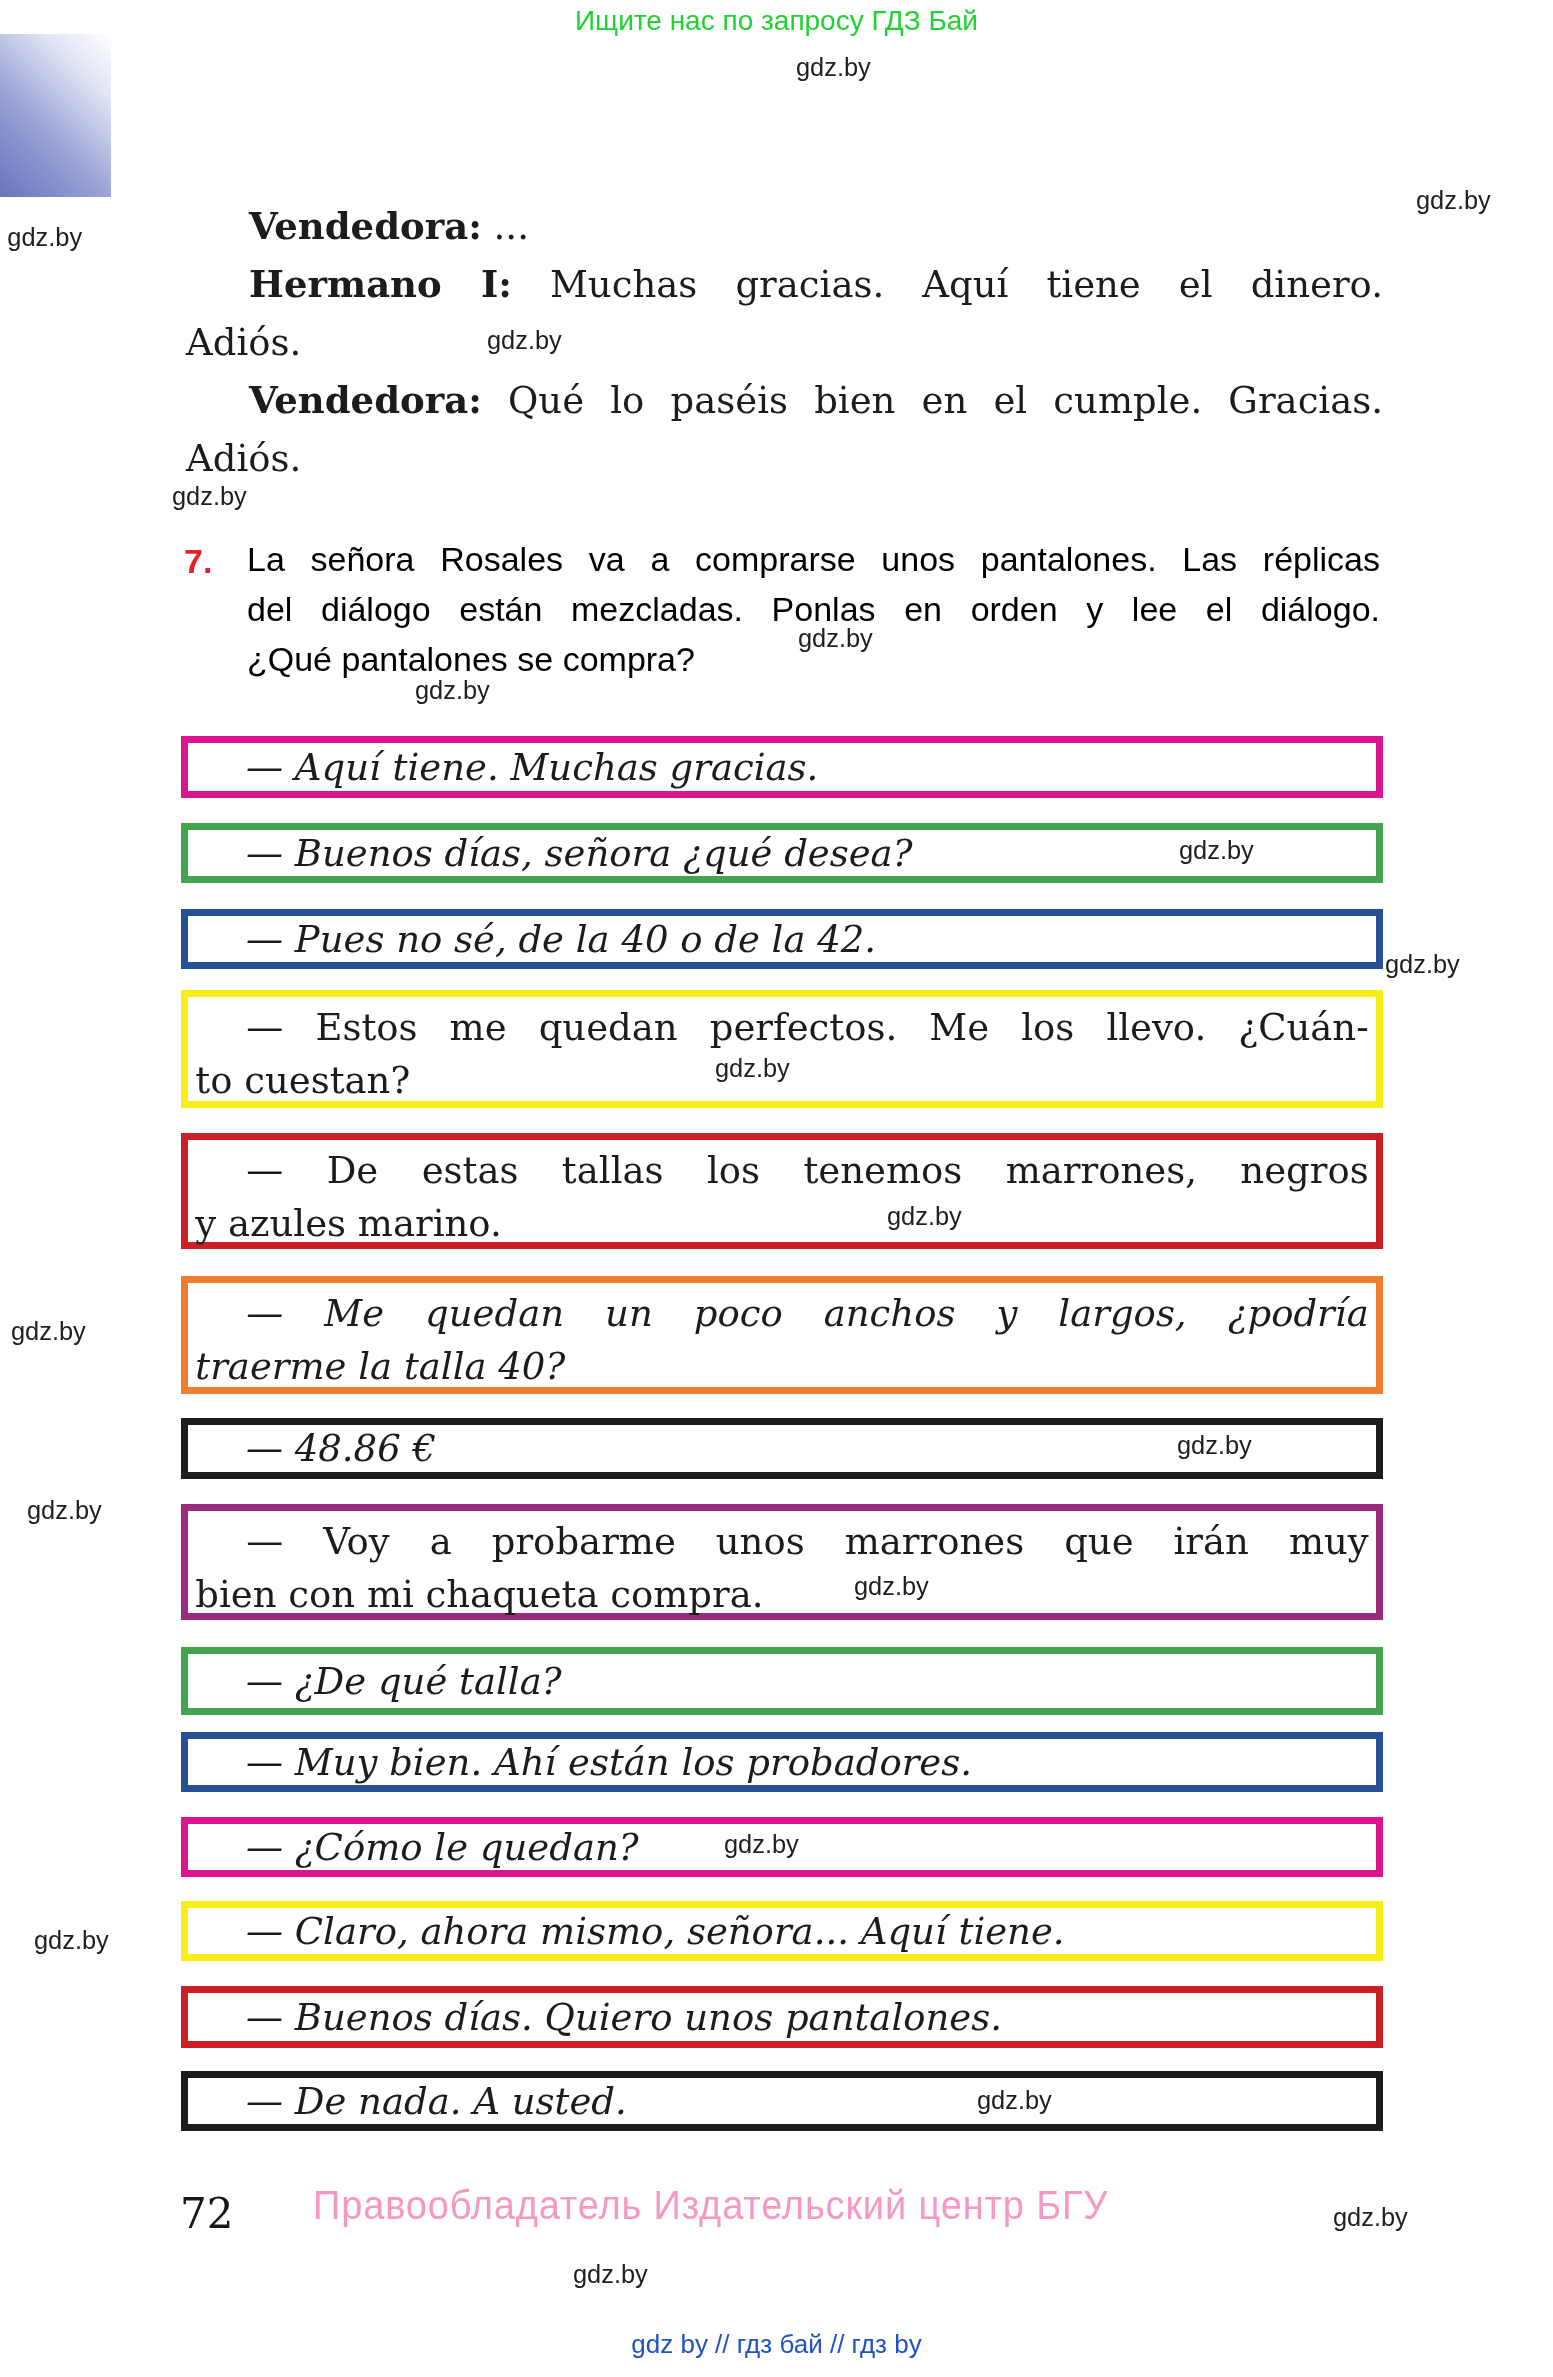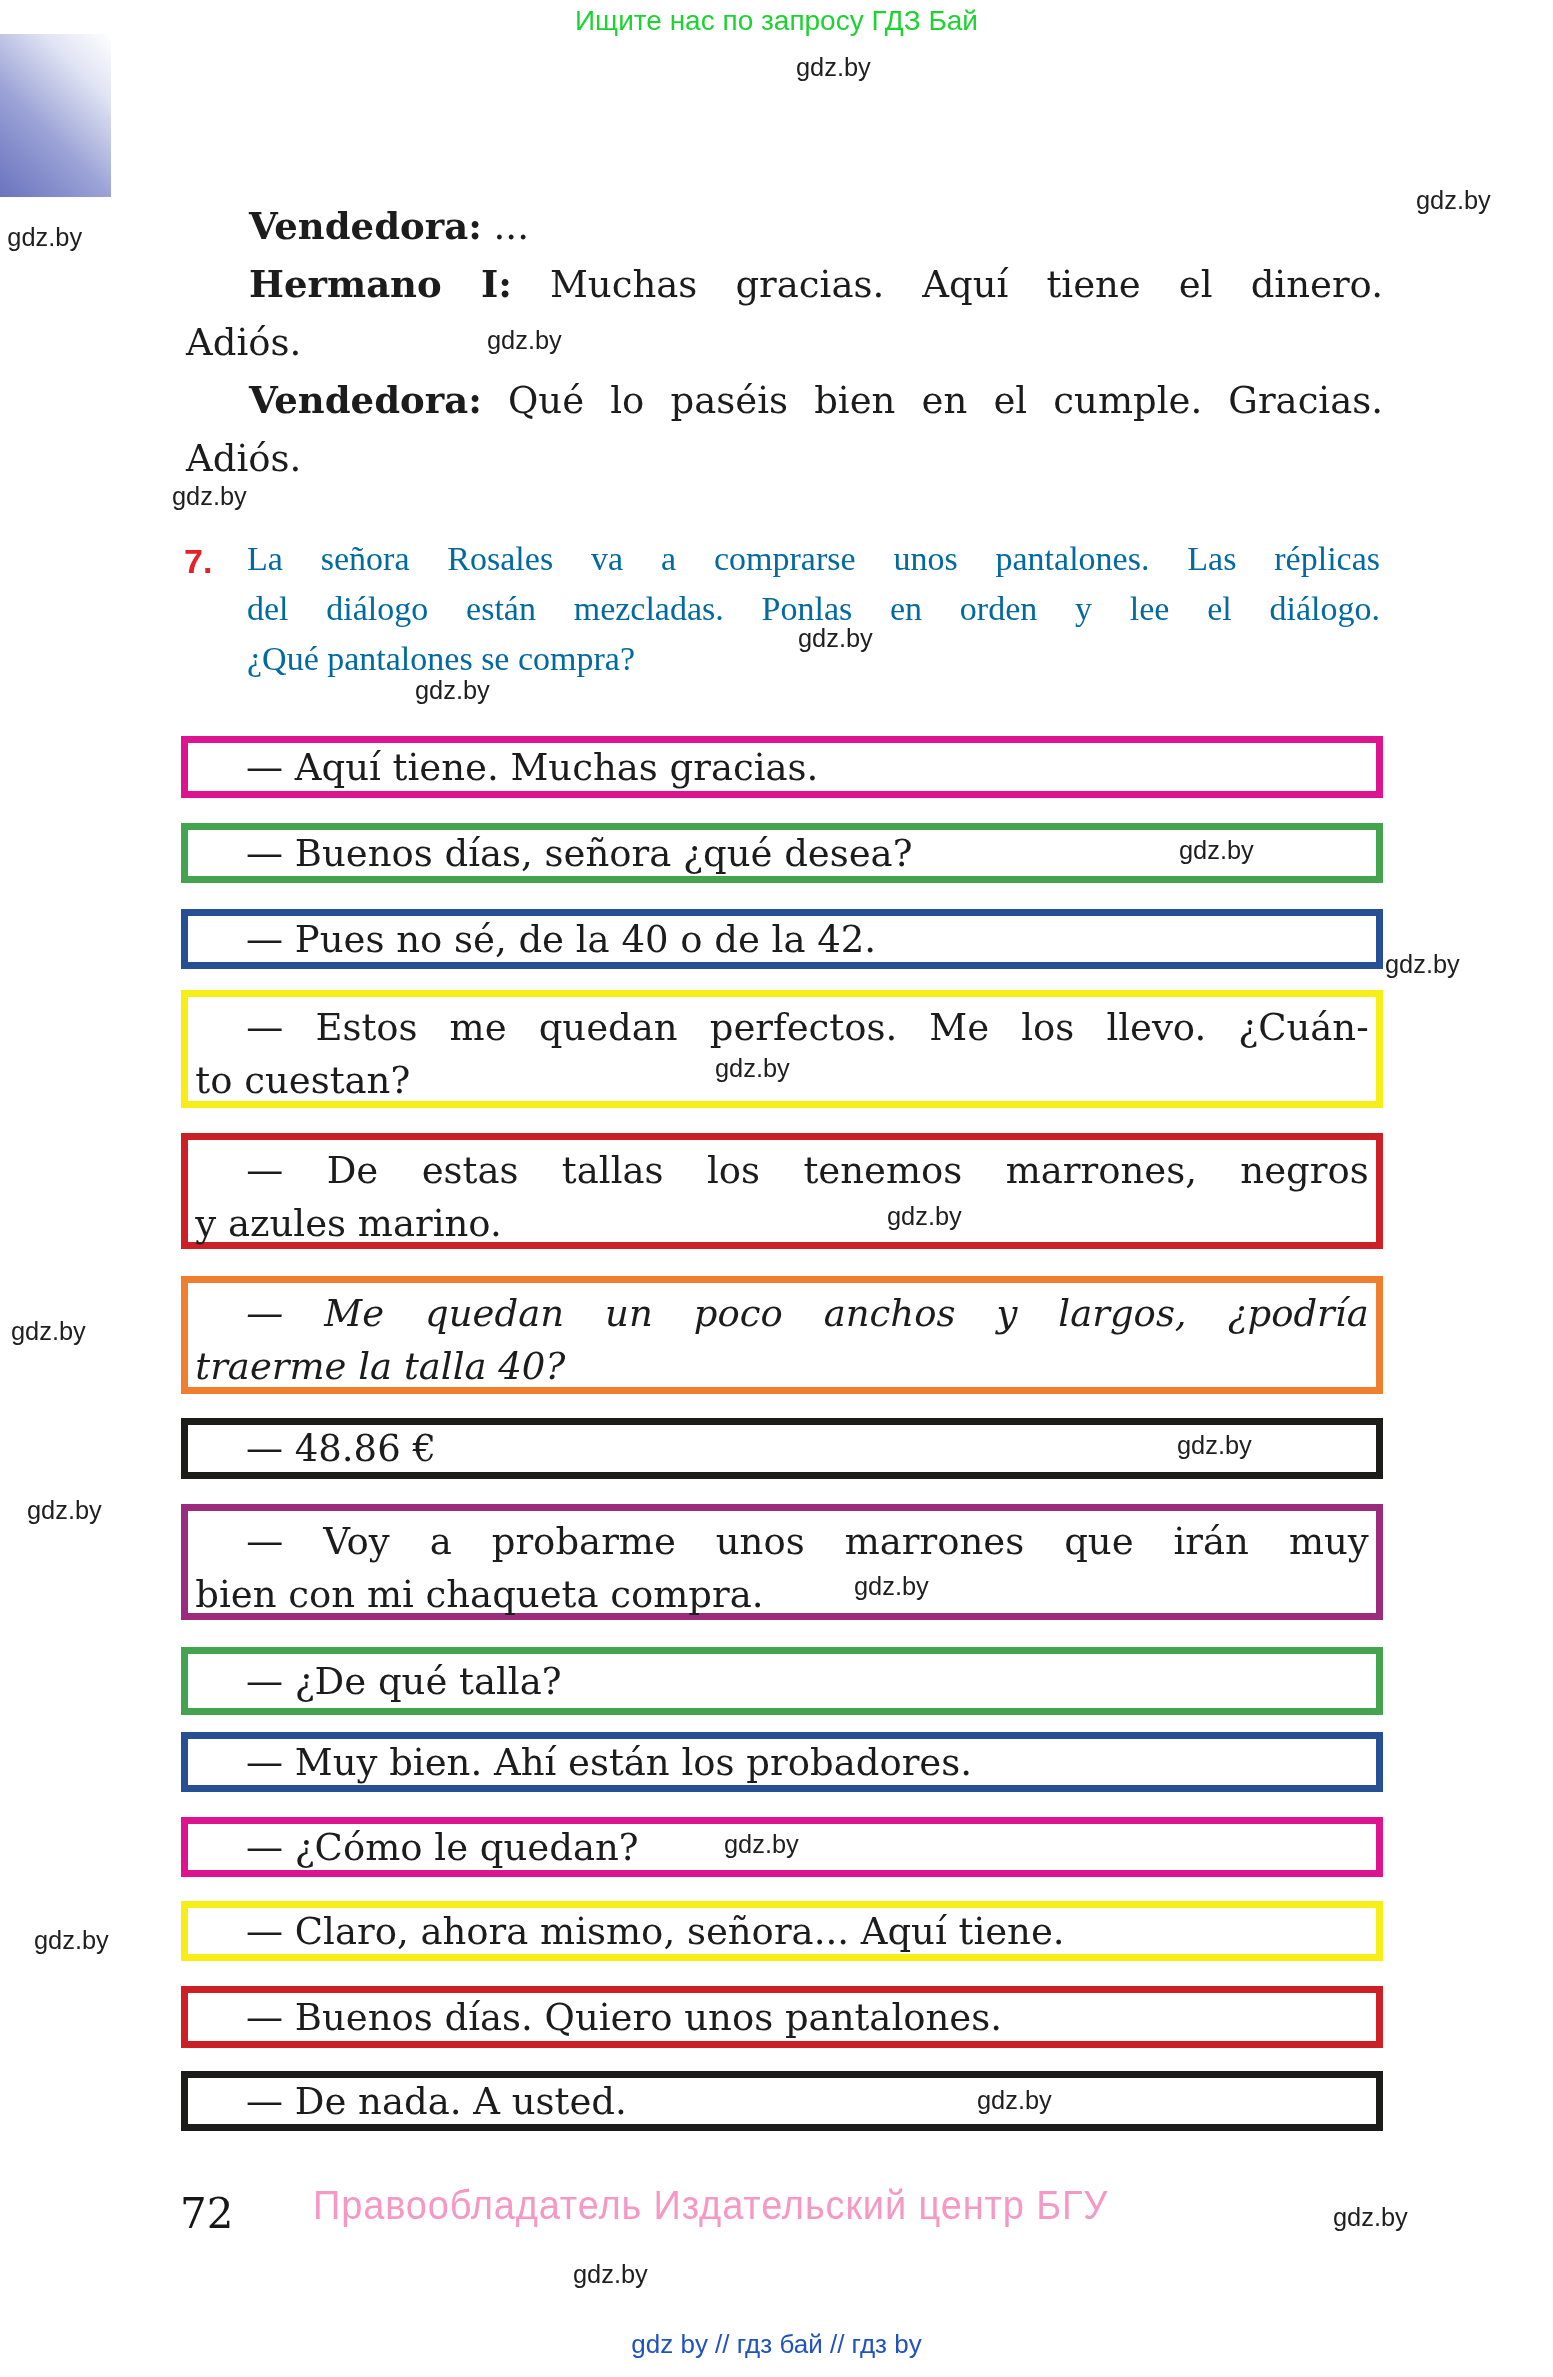--- a/index.html
+++ b/index.html
@@ -26,30 +26,30 @@
   .dline.ind { text-indent:63px; }
   .dline.jst { white-space:normal; text-align:justify; text-align-last:justify; }
   .dline b { font-weight:bold;margin-top:24px; }
   #exercise-number {
     position:absolute; left:184px; top:542px;
     font-family:"Liberation Sans", sans-serif; font-weight:bold;
     font-size:34px; color:#e42328;
   }
   .exline {
     position:absolute; left:247px; width:1133px;
-    font-family:Liberation Serif, serif; font-size:34px; color:#0369a1;
+    font-family:Liberation Sans, sans-serif; font-size:34px; color:#000000;
     white-space:nowrap;
   }
   .exline.jst { white-space:normal; text-align:justify; text-align-last:justify; }
   .box {
     position:absolute; left:181px; width:1202px; box-sizing:border-box;
     border:7.3px solid #000; background:#ffffff; font-size:37px; color:#1c1c1c;
   }
   .box.single { display:flex; align-items:center; }
-  .box.single .bline { width:100%; padding-left:58px; white-space:nowrap; }
+  .box.single .bline { width:100%; padding-left:58px; white-space:nowrap;font-style:italic; }
   .box.multi { padding-top:4px; }
   .box.multi .bline { line-height:53px; padding:0 7.3px; }
   .box.multi .bline.first {
     text-indent:51px; text-align:justify; text-align-last:justify;
   }
   #page-number {
     position:absolute; left:180px; top:2189px; font-size:42px; color:#161616;
   }
   #copyright-notice {
     position:absolute; left:313px; top:2183px;

